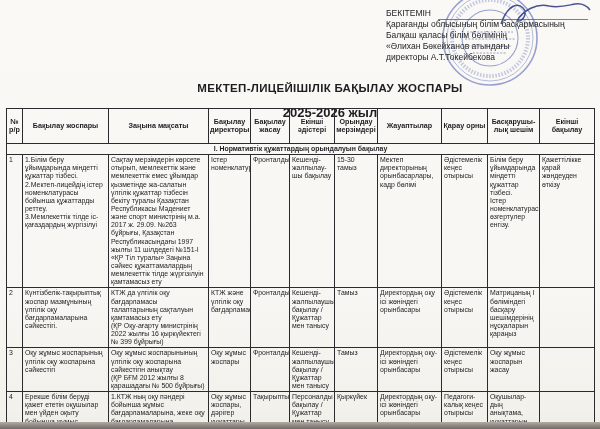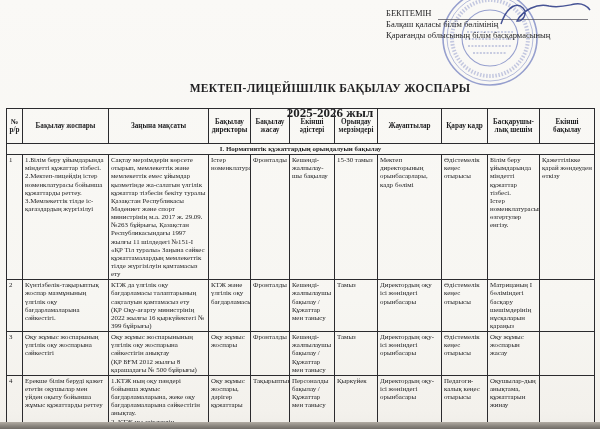--- a/index.html
+++ b/index.html
@@ -1,20 +1,20 @@
 <!DOCTYPE html>
 <html><head>
 <meta charset="utf-8">
 <style>
   html,body{margin:0;padding:0;}
   body{width:600px;height:429px;overflow:hidden;background:#e8e6e1;}
   .page{
     position:relative;width:600px;height:429px;
     background:linear-gradient(180deg,#faf9f6 0%,#f7f6f2 70%,#f3f1ec 96%,#efede8 100%);
-    font-family:Liberation Serif, serif;
+    font-family:Liberation Sans, sans-serif;
     color:#1e1e20;overflow:hidden;
   }
   
   .approval{position:absolute;top:8px;left:386px;width:208px;font-size:8.5px;line-height:1.3;z-index:3;}
   .approval .label{display:block;}
   .sig-line{position:absolute;top:19px;left:438px;width:150px;border-top:0.8px solid #4a4a55;opacity:.7;z-index:2;}
   
   .stamp{position:absolute;left:415px;top:-12px;z-index:1;opacity:.8;}
   .signature{position:absolute;left:497px;top:0;z-index:4;}
   
@@ -49,22 +49,24 @@
   </svg>
 
   <svg class="signature" width="96" height="32" viewBox="0 0 96 32">
     <path d="M4,24 C10,6 20,2 26,8 C31,13 26,22 20,21 C26,10 40,3 52,6 C62,8 68,6 78,4 C85,3 90,6 93,10" fill="none" stroke="#273684" stroke-width="1.5" opacity="0.85"></path>
   </svg>
 
   <div class="sig-line"></div>
 
   <div class="approval">
     <span class="label">БЕКІТЕМІН</span>
+    <div>Қарағанды облысының білім басқармасының</div>
     <div>Балқаш қаласы білім бөлімінің</div>
-    <div>Қарағанды облысының білім басқармасының</div>
+    <div>«Әлихан Бөкейханов атындағы</div>
+    <div>директоры А.Т.Токейбекова</div>
   </div>
 
   <div class="titleblock">
     <h1>МЕКТЕП-ЛИЦЕЙІШІЛІК  БАҚЫЛАУ ЖОСПАРЫ</h1>
     <div class="sub">2025-2026 жыл</div>
   </div>
 
   <table class="doc">
     <colgroup>
       <col class="c1">
@@ -83,21 +85,21 @@
       <tr id="head-row">
           <th>№
 р/р</th>
           <th>Бақылау жоспары</th>
           <th>Заңына мақсаты</th>
           <th>Бақылау директоры</th>
           <th>Бақылау жасау</th>
           <th>Екінші әдістері</th>
           <th>Орындау мерзімдері</th>
           <th>Жауаптылар</th>
-          <th>Қарау кадр</th>
+          <th>Қарау орны</th>
           <th>Басқарушы-лық шешім</th>
           <th>Екінші бақылау</th>
         </tr>
     </thead>
     <tbody id="body-rows">
       <tr>
         <td class="section" colspan="11">I. Нормативтік құжаттардың орындалуын бақылау</td>
       </tr>
     <tr>
           <td>1</td>

